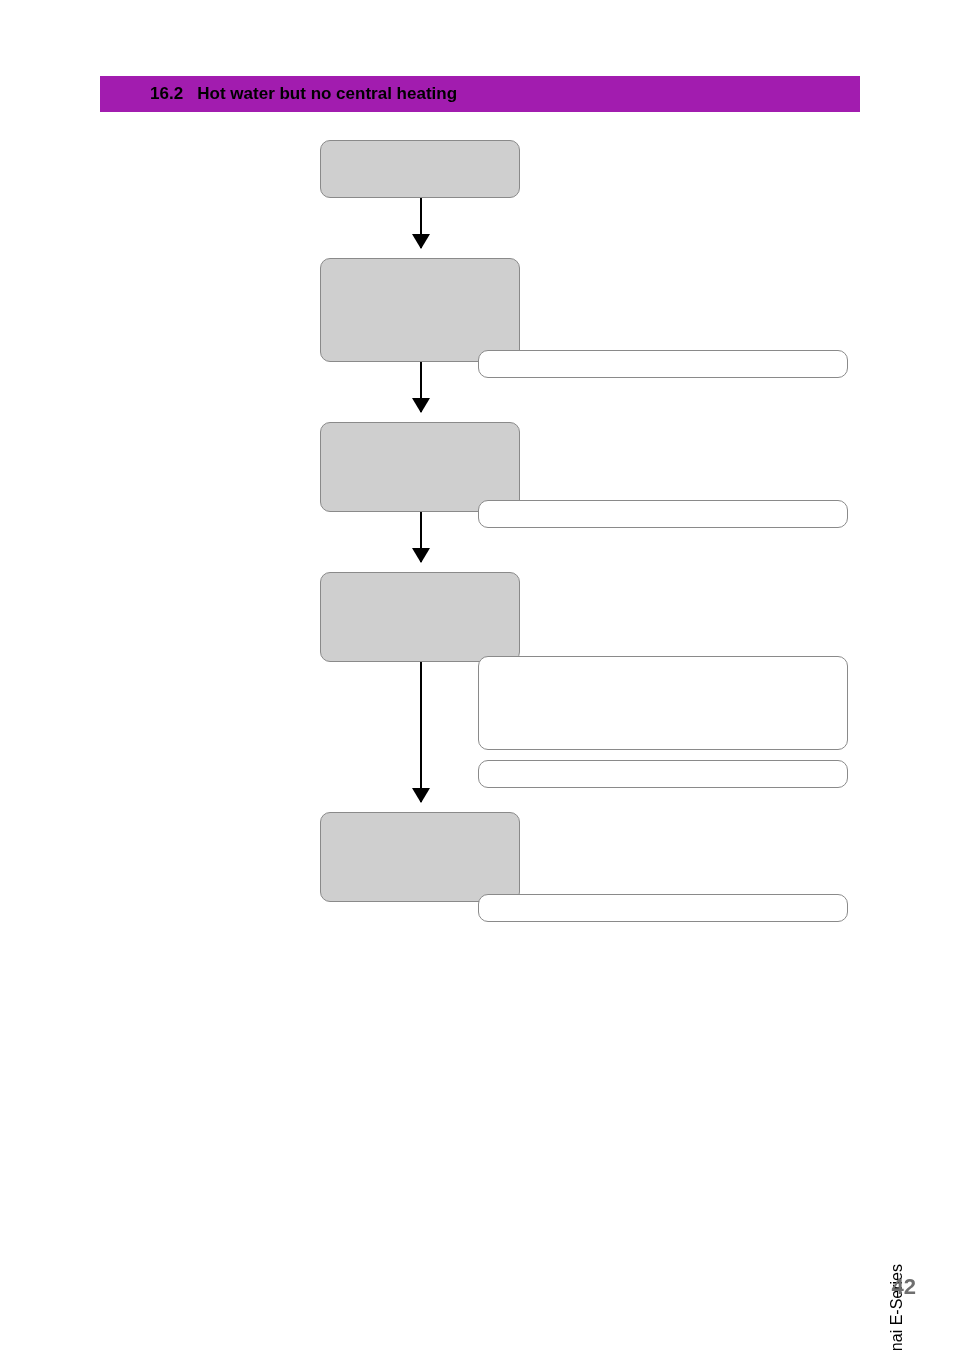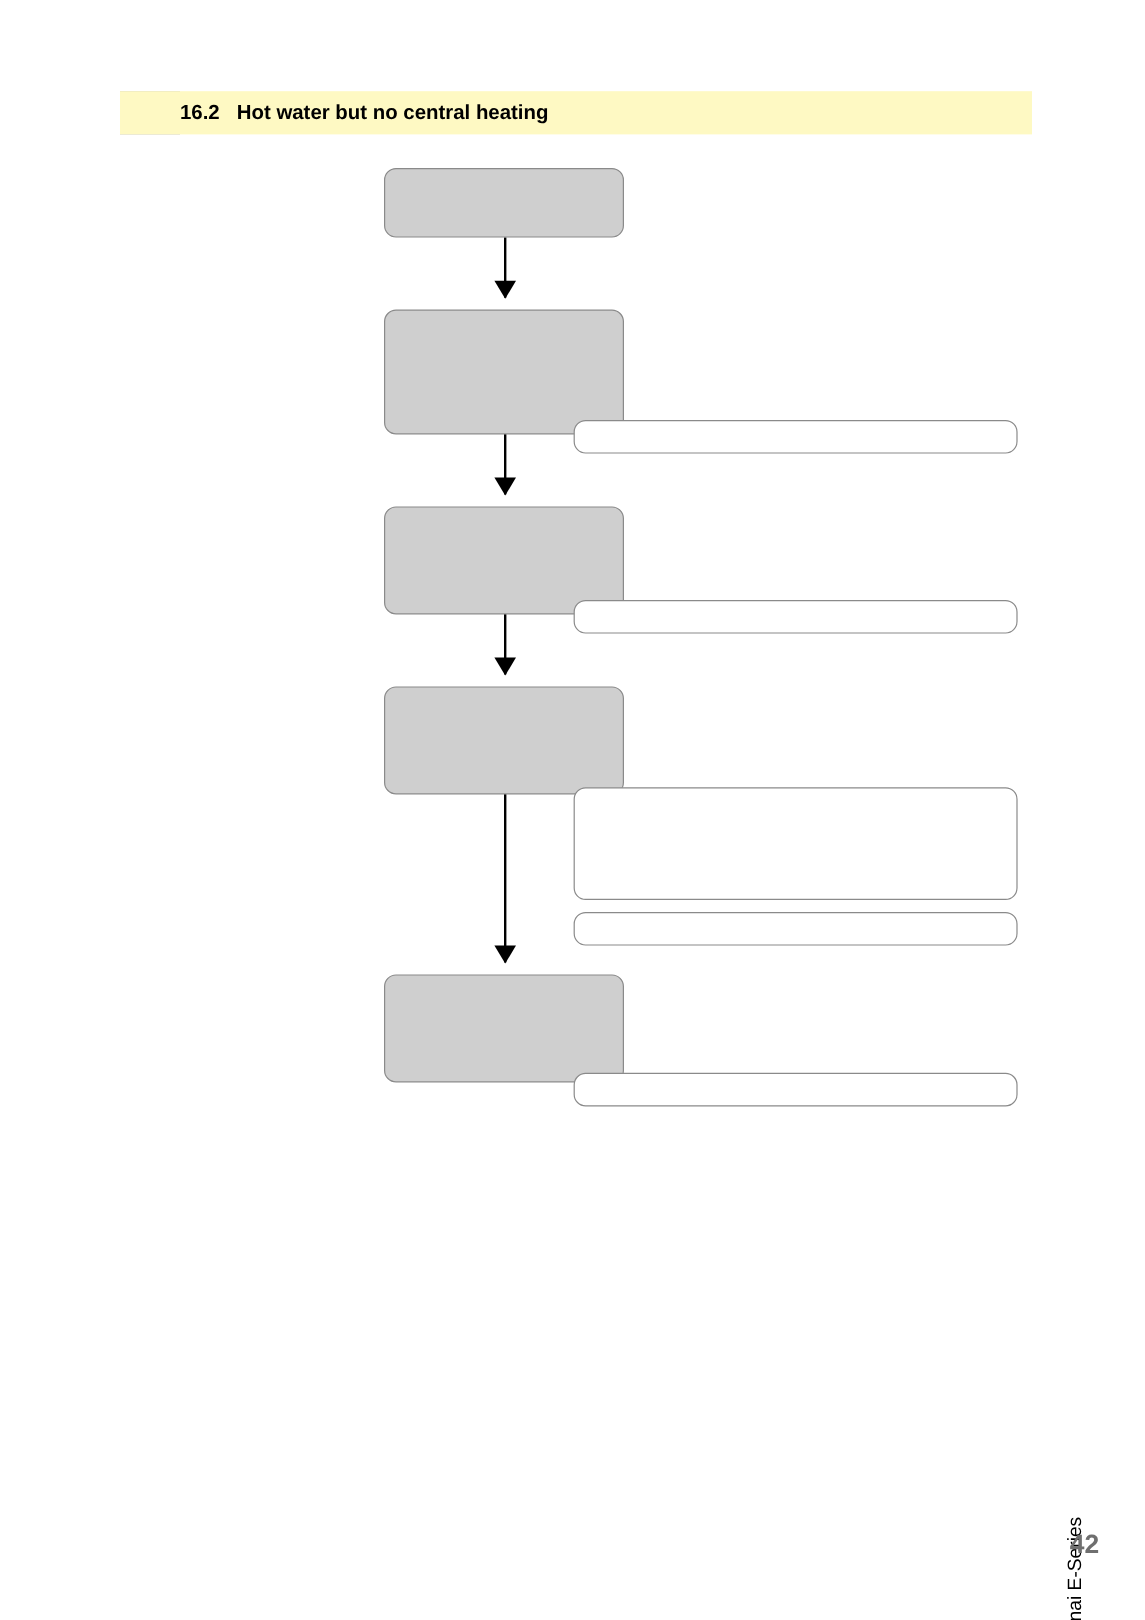--- a/index.html
+++ b/index.html
@@ -1,18 +1,18 @@
 <!DOCTYPE html>
 <html><head>
 <meta charset="utf-8">
 <style>
   * { box-sizing: border-box; margin: 0; padding: 0; }
   html, body { width: 954px; height: 1350px; font-family: Arial, Helvetica, sans-serif; background: #fff; color: #000; }
   .page { position: relative; width: 954px; height: 1350px; }
-  .header-bar { position: absolute; left: 100px; top: 76px; width: 760px; height: 36px; background: #fef9c3; padding-left: 50px; display: flex; align-items: center; }
+  .header-bar { position: absolute; left: 100px; top: 76px; width: 760px; height: 36px; background: #a21caf; padding-left: 50px; display: flex; align-items: center; }
   .indent-block { position: absolute; left: 100px; top: 76px; width: 50px; height: 36px; background: #b0b0b0; }
   .header-text { font-weight: bold; font-size: 17px; }
   .fbox { position: absolute; background: #cfcfcf; border: 1px solid #8a8a8a; border-radius: 10px; font-size: 13px; padding: 10px; }
   .wbox { position: absolute; background: #fff; border: 1px solid #8a8a8a; border-radius: 10px; font-size: 13px; padding: 8px; }
   .arrow { position: absolute; width: 2px; background: #000; }
   .arrow::after { content: ''; position: absolute; bottom: -1px; left: 50%; transform: translateX(-50%); border-left: 9px solid transparent; border-right: 9px solid transparent; border-top: 15px solid #000; }
   .sidetext { position: absolute; right: 48px; bottom: 86px; transform-origin: right bottom; transform: rotate(-90deg); font-size: 16px; white-space: nowrap; }
   .pagenum { position: absolute; right: 38px; bottom: 50px; font-size: 22px; font-weight: bold; color: #6f6f6f; }
 </style>
 </head>

